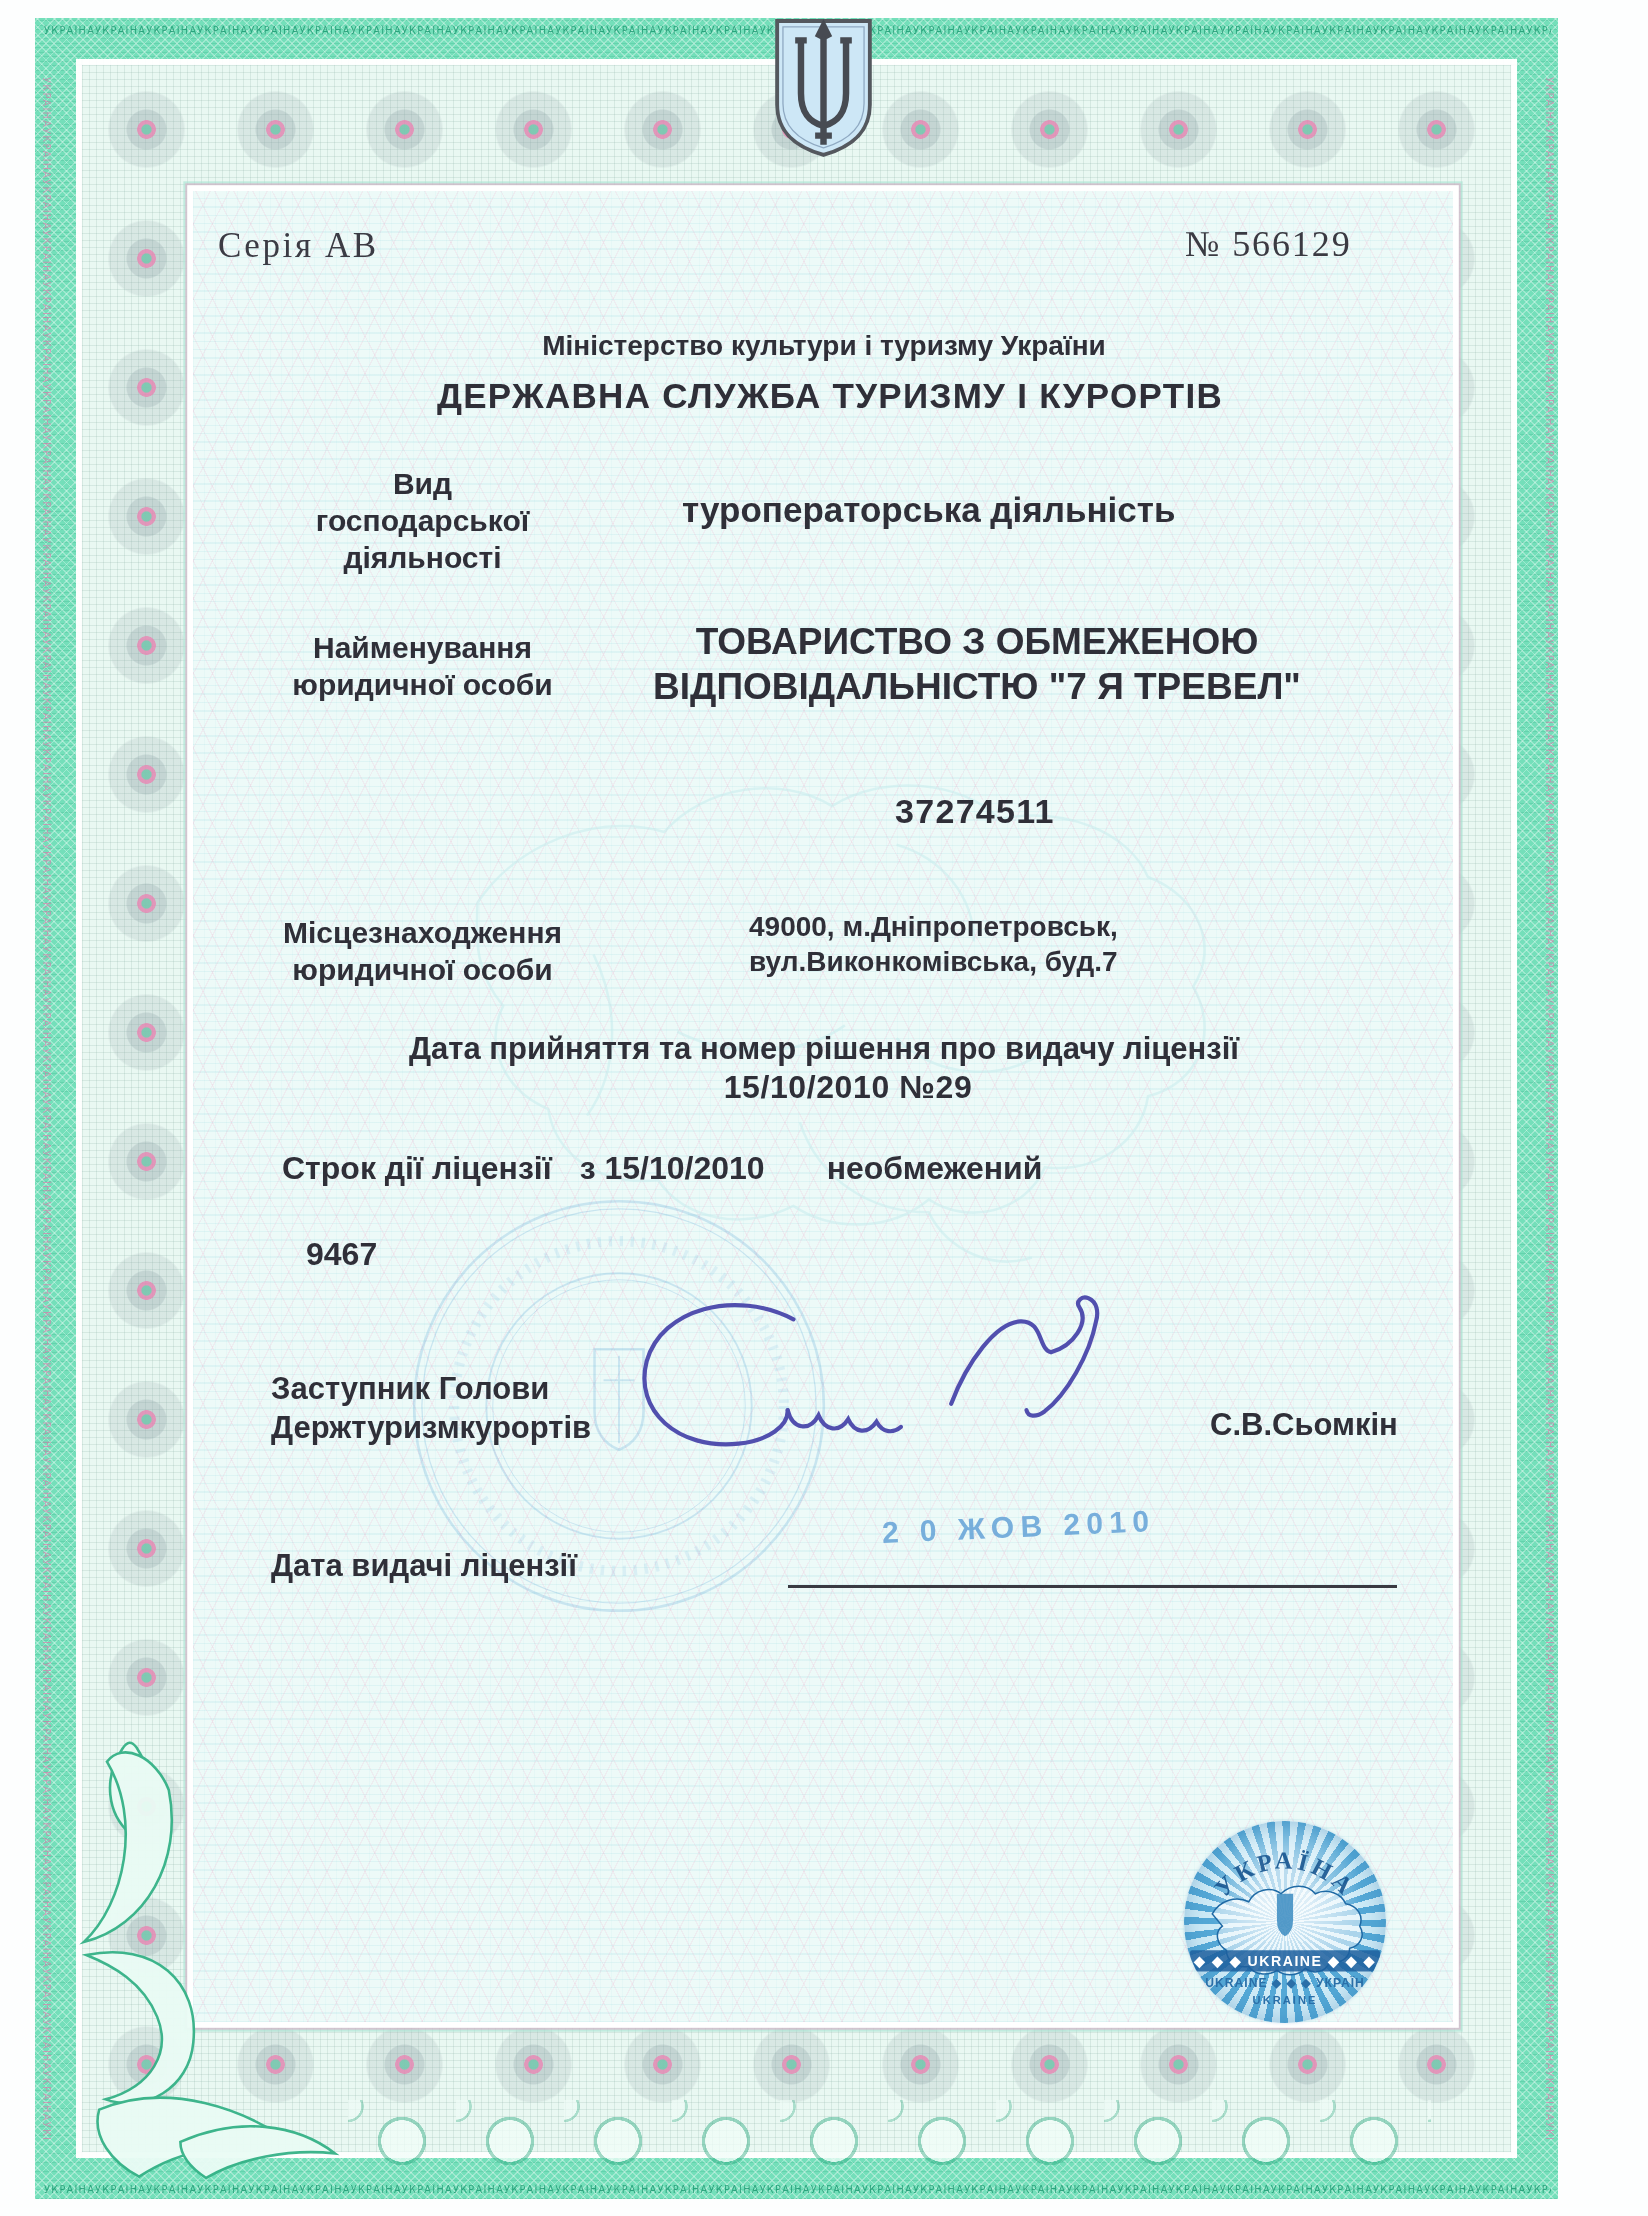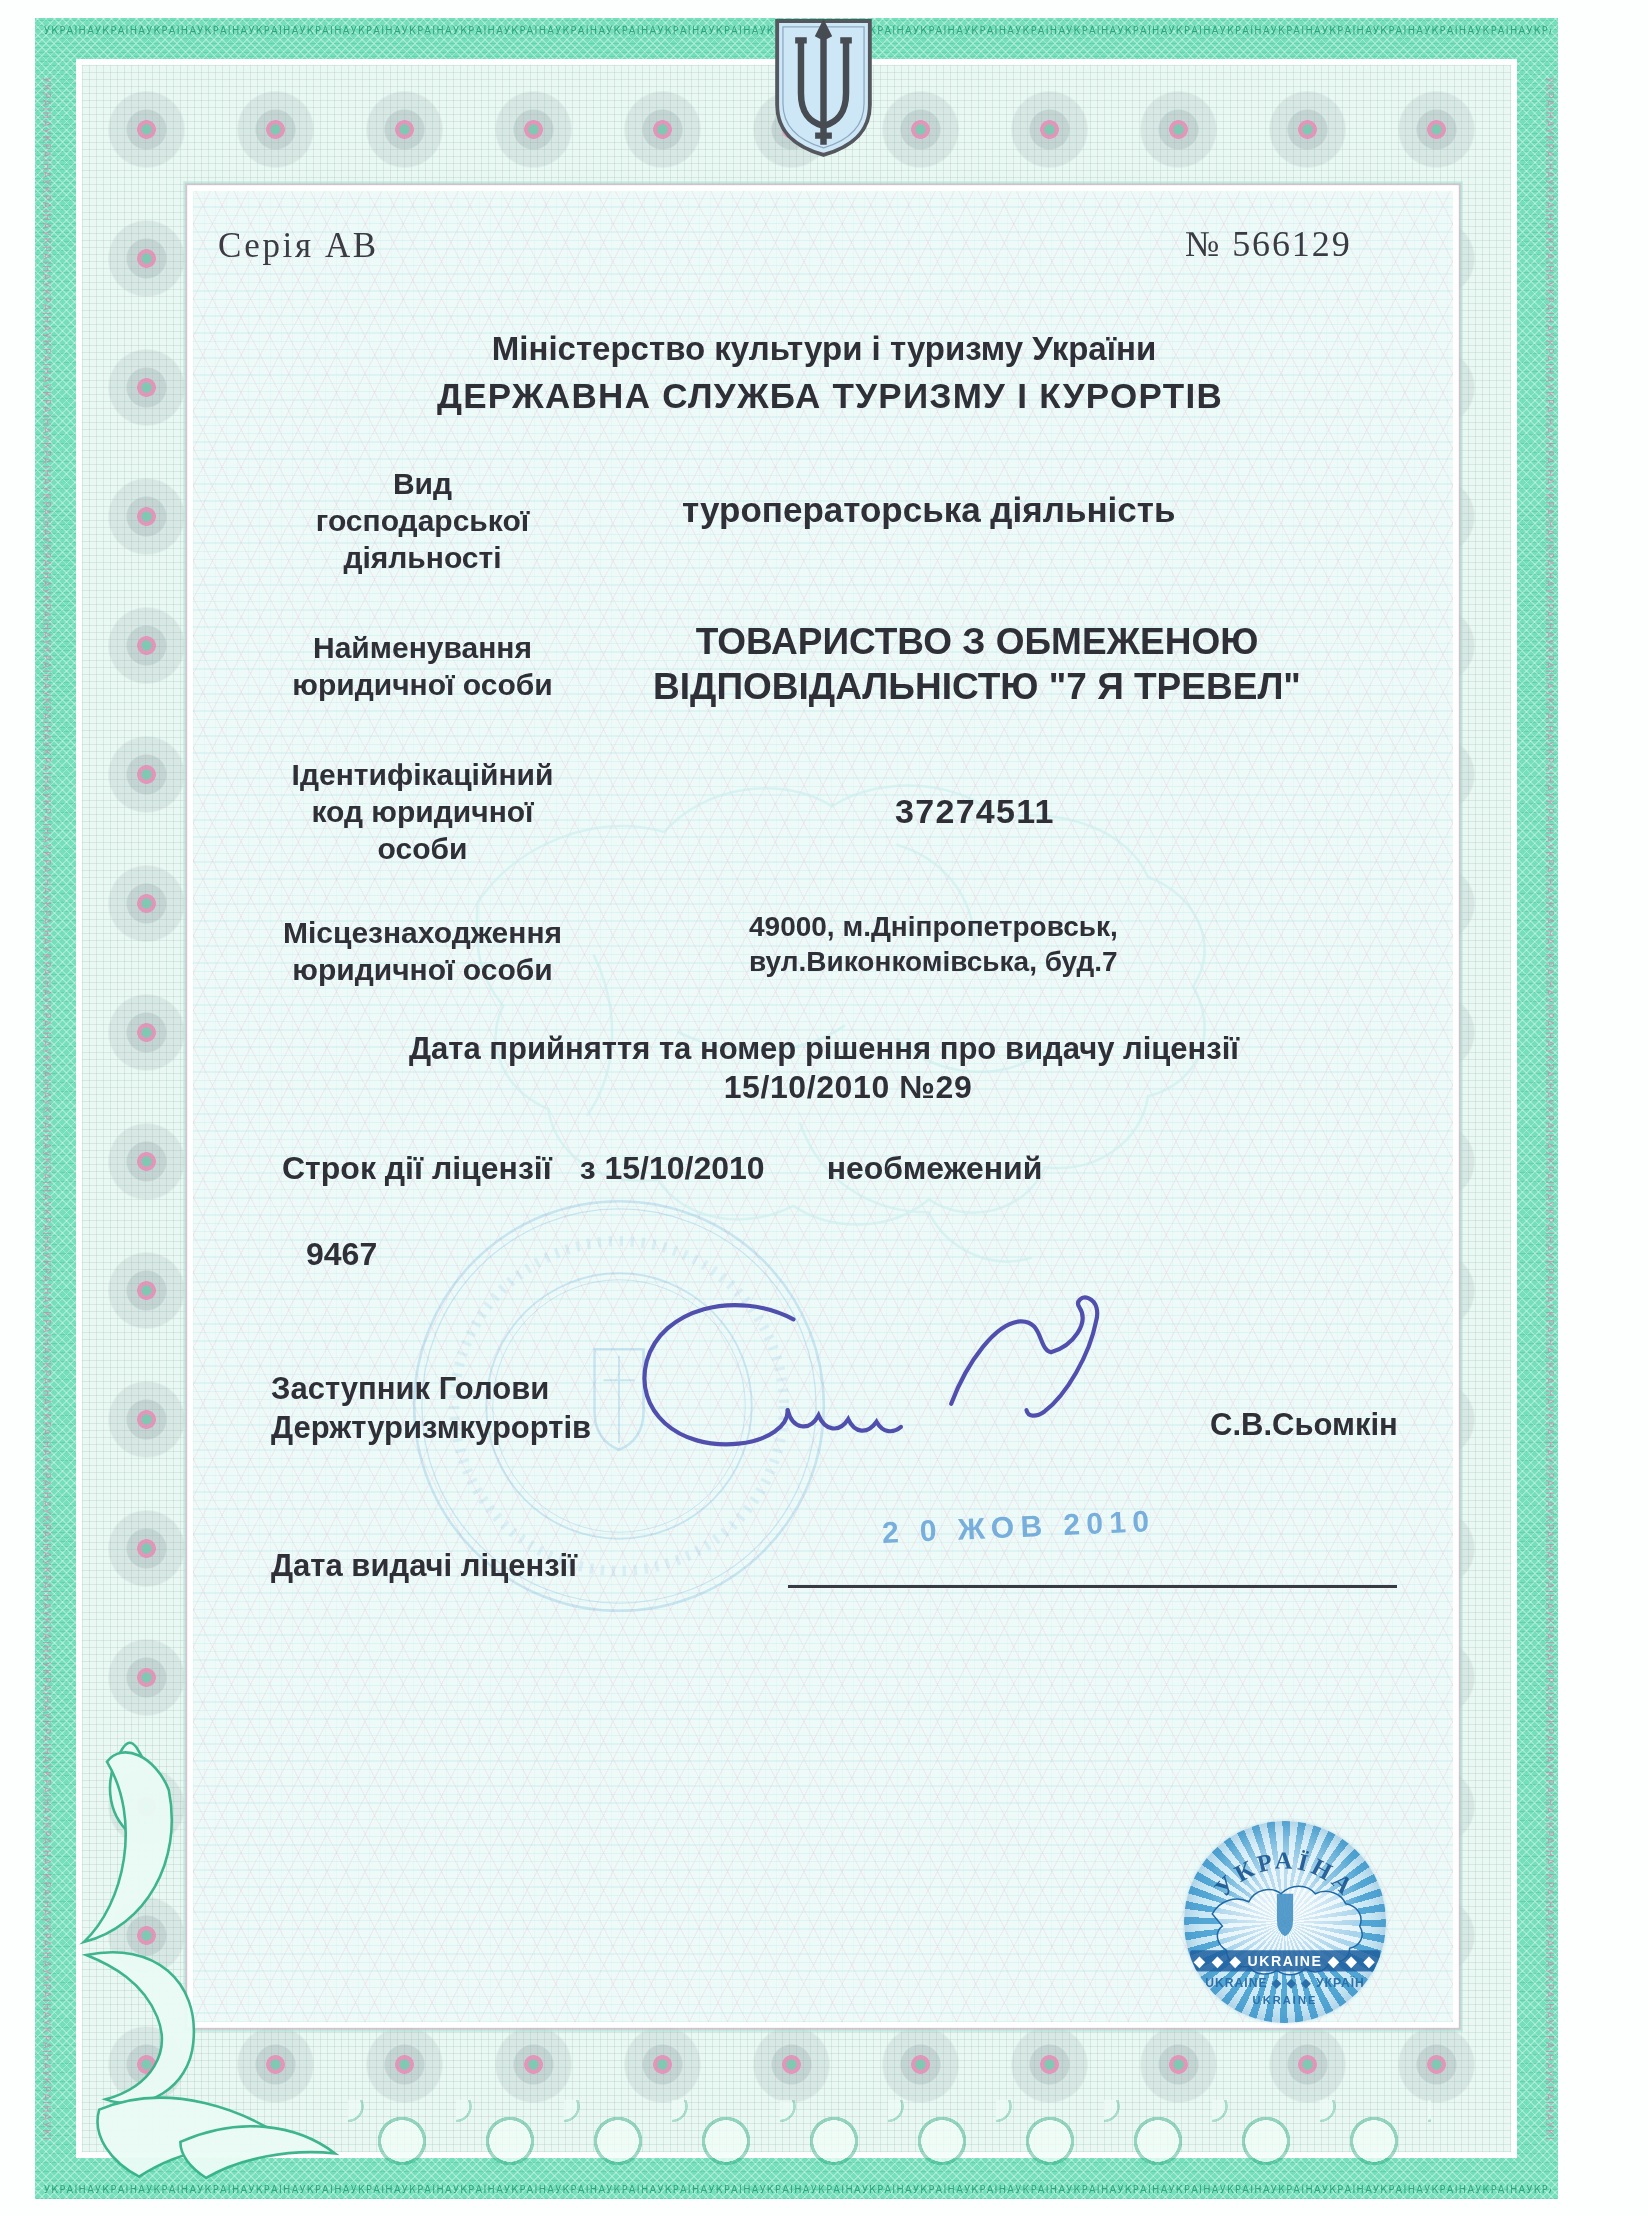--- a/index.html
+++ b/index.html
@@ -78,21 +78,21 @@
   .b{font-weight:700;}
 
   .series{left:218px;top:226px;font-size:35px;letter-spacing:2.6px;color:#3b3b44;}
   .title{
     top:204px;font-size:102px;font-weight:700;letter-spacing:3.9px;line-height:1;
     color:var(--title-fill,#bdeeda);
     -webkit-text-stroke:1.9px var(--title-outline,#5d5d66);
     text-shadow:3.9px 4.5px 0 rgba(72,72,82,.55);
   }
   .number{left:1185px;top:223px;font-size:36px;letter-spacing:1.9px;color:#3a3a42;}
-  .ministry{top:330px;font-size:33px;text-align:center;}
+  .ministry{top:330px;font-size:28px;text-align:center;}
   .authority{top:376px;font-size:35px;letter-spacing:1.3px;padding-left:12px;}
 
   .f-label{left:271px;width:303px;text-align:center;font-size:30px;line-height:1.24;}
   .f1-label{top:465px;}
   .f1-value{left:682px;top:490px;font-size:35px;}
   .f2-label{top:629px;}
   .f2-value{left:600px;width:754px;top:619px;text-align:center;font-size:37px;line-height:1.22;}
   .f3-label{top:756px;}
   .f3-value{left:895px;top:792px;font-size:34px;letter-spacing:1.3px;}
   .f4-label{top:914px;}
@@ -224,23 +224,20 @@
     <div class="abs f1-value b">туроператорська діяльність</div>
     <div class="abs f-label f1-label b pre">Вид
 господарської
 діяльності</div>
 
     <div class="abs f-label f2-label b pre">Найменування
 юридичної особи</div>
     <div class="abs f2-value b pre">ТОВАРИСТВО З ОБМЕЖЕНОЮ
 ВІДПОВІДАЛЬНІСТЮ "7 Я ТРЕВЕЛ"</div>
 
-    <div class="abs f-label f3-label b pre">Ідентифікаційний
-код юридичної
-особи</div>
     <div class="abs f3-value b">37274511</div>
 
     <div class="abs f-label f4-label b pre">Місцезнаходження
 юридичної особи</div>
     <div class="abs f4-value b pre">49000, м.Дніпропетровськ,
 вул.Виконкомівська, буд.7</div>
 
     <div class="abs ctr decision1 b">Дата прийняття та номер рішення про видачу ліцензії</div>
     <div class="abs ctr decision2 b">15/10/2010 №29</div>
 

